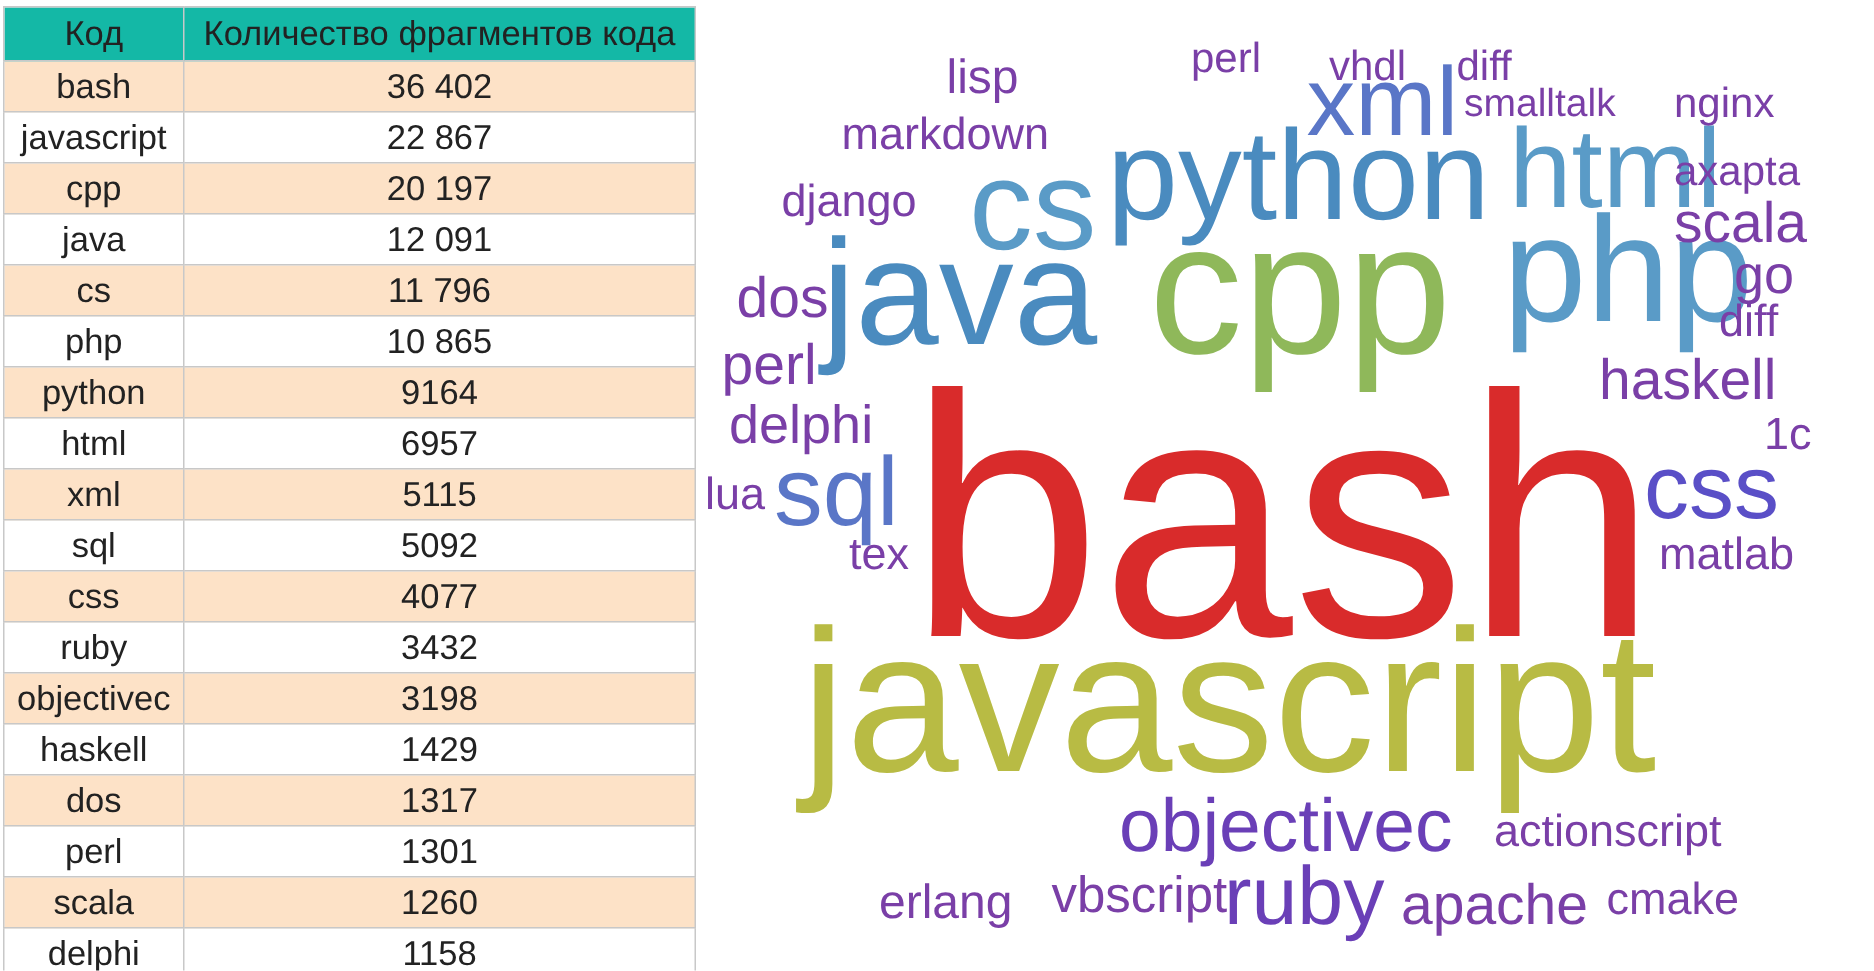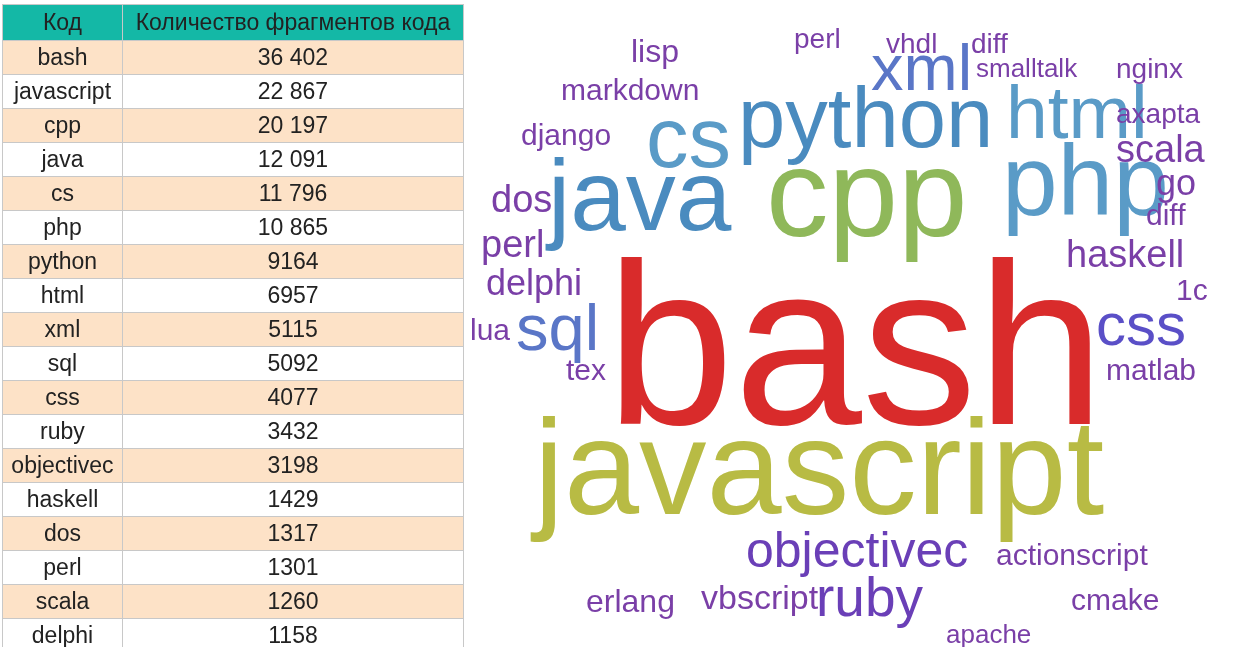--- a/index.html
+++ b/index.html
@@ -162,21 +162,21 @@
     <span style="left: 120px; top: 585px; font-size: 32px; color: rgb(122, 63, 167);">erlang</span>
     <span style="left: 4px; top: 315px; font-size: 30px; color: rgb(122, 63, 167);">lua</span>
     <span style="left: 100px; top: 355px; font-size: 30px; color: rgb(122, 63, 167); text-align: right;">tex</span>
     <span style="left: 95px; top: 75px; font-size: 30px; color: rgb(122, 63, 167);">markdown</span>
     <span style="left: 165px; top: 35px; font-size: 32px; color: rgb(122, 63, 167);">lisp</span>
     <span style="left: 55px; top: 120px; font-size: 30px; color: rgb(122, 63, 167);">django</span>
     <span style="left: 680px; top: 200px; font-size: 30px; color: rgb(122, 63, 167);">diff</span>
     <span style="left: 710px; top: 275px; font-size: 30px; color: rgb(122, 63, 167);">1c</span>
     <span style="left: 640px; top: 355px; font-size: 30px; color: rgb(122, 63, 167);">matlab</span>
     <span style="left: 530px; top: 540px; font-size: 30px; color: rgb(122, 63, 167);">actionscript</span>
-    <span style="left: 480px; top: 585px; font-size: 26px; color: rgb(122, 63, 167); margin-top: 36px;">apache</span>
+    <span style="left: 468px; top: 585px; font-size: 38px; color: rgb(122, 63, 167);">apache</span>
     <span style="left: 605px; top: 585px; font-size: 30px; color: rgb(122, 63, 167);">cmake</span>
     <span style="left: 505px; top: 30px; font-size: 28px; color: rgb(122, 63, 167);">diff</span>
     <span style="left: 420px; top: 30px; font-size: 28px; color: rgb(122, 63, 167);">vhdl</span>
     <span style="left: 328px; top: 25px; font-size: 28px; color: rgb(122, 63, 167);">perl</span>
     <span style="left: 510px; top: 55px; font-size: 26px; color: rgb(122, 63, 167);">smalltalk</span>
     <span style="left: 650px; top: 55px; font-size: 28px; color: rgb(122, 63, 167);">nginx</span>
     <span style="left: 650px; top: 100px; font-size: 28px; color: rgb(122, 63, 167);">axapta</span>
   </div>
 
 </body></html>

